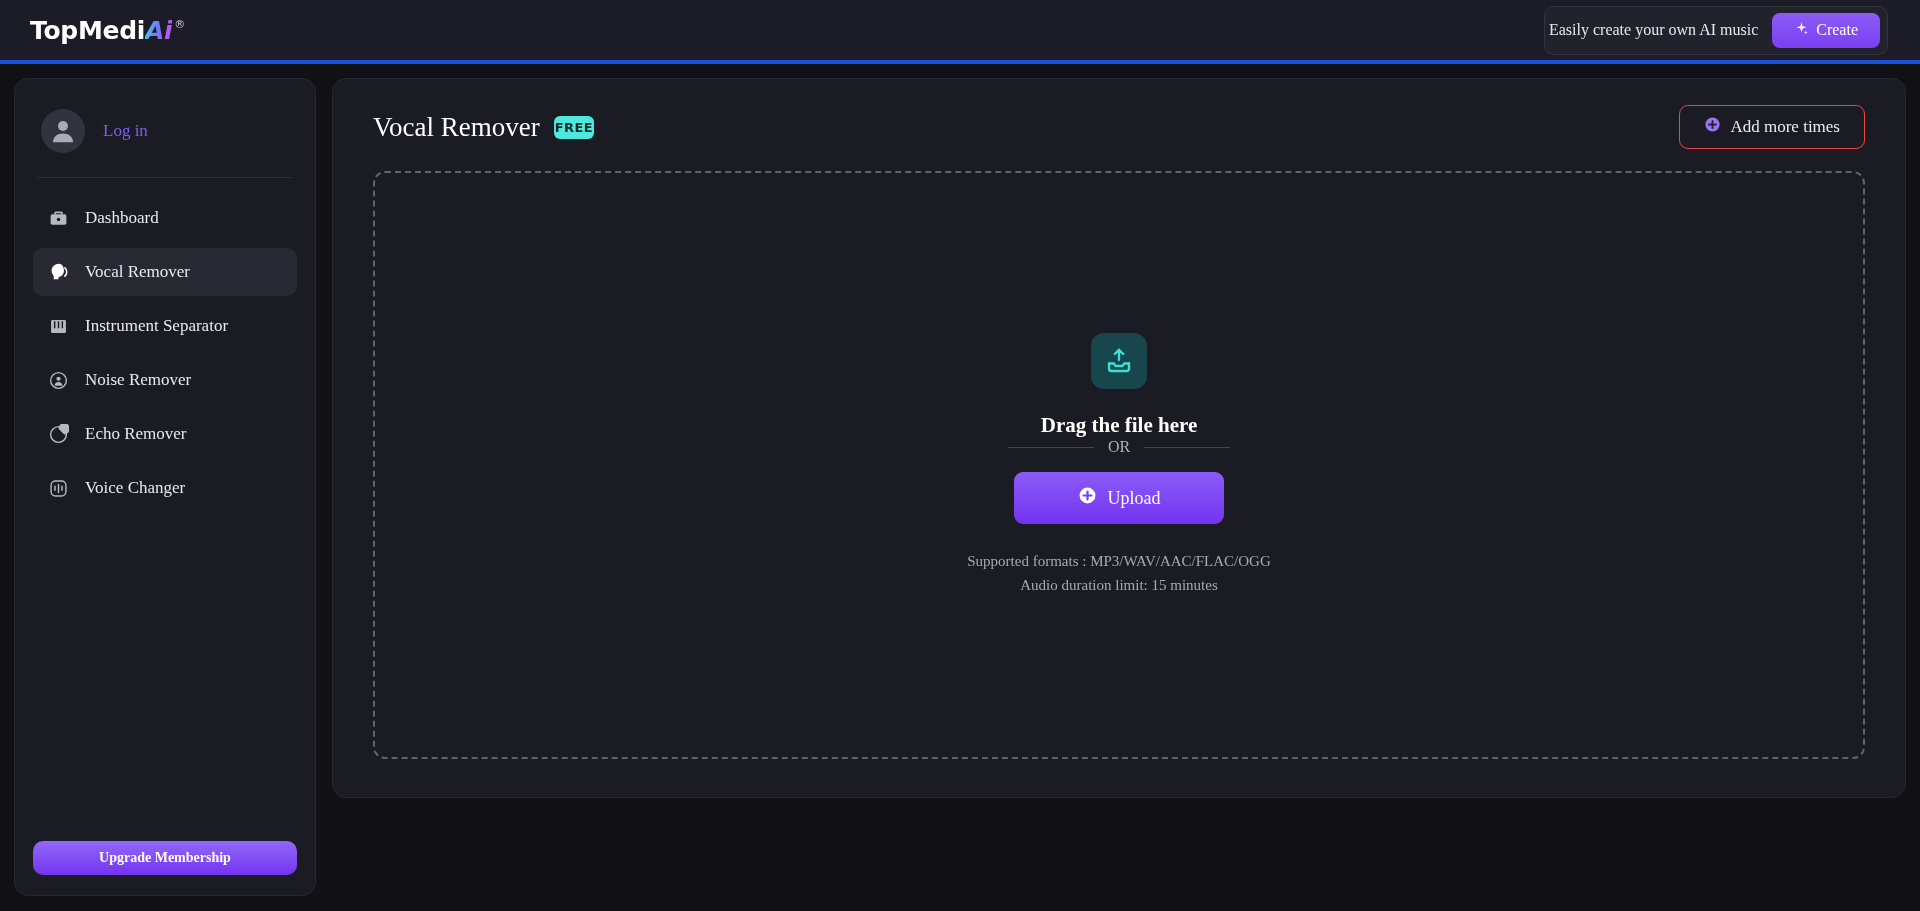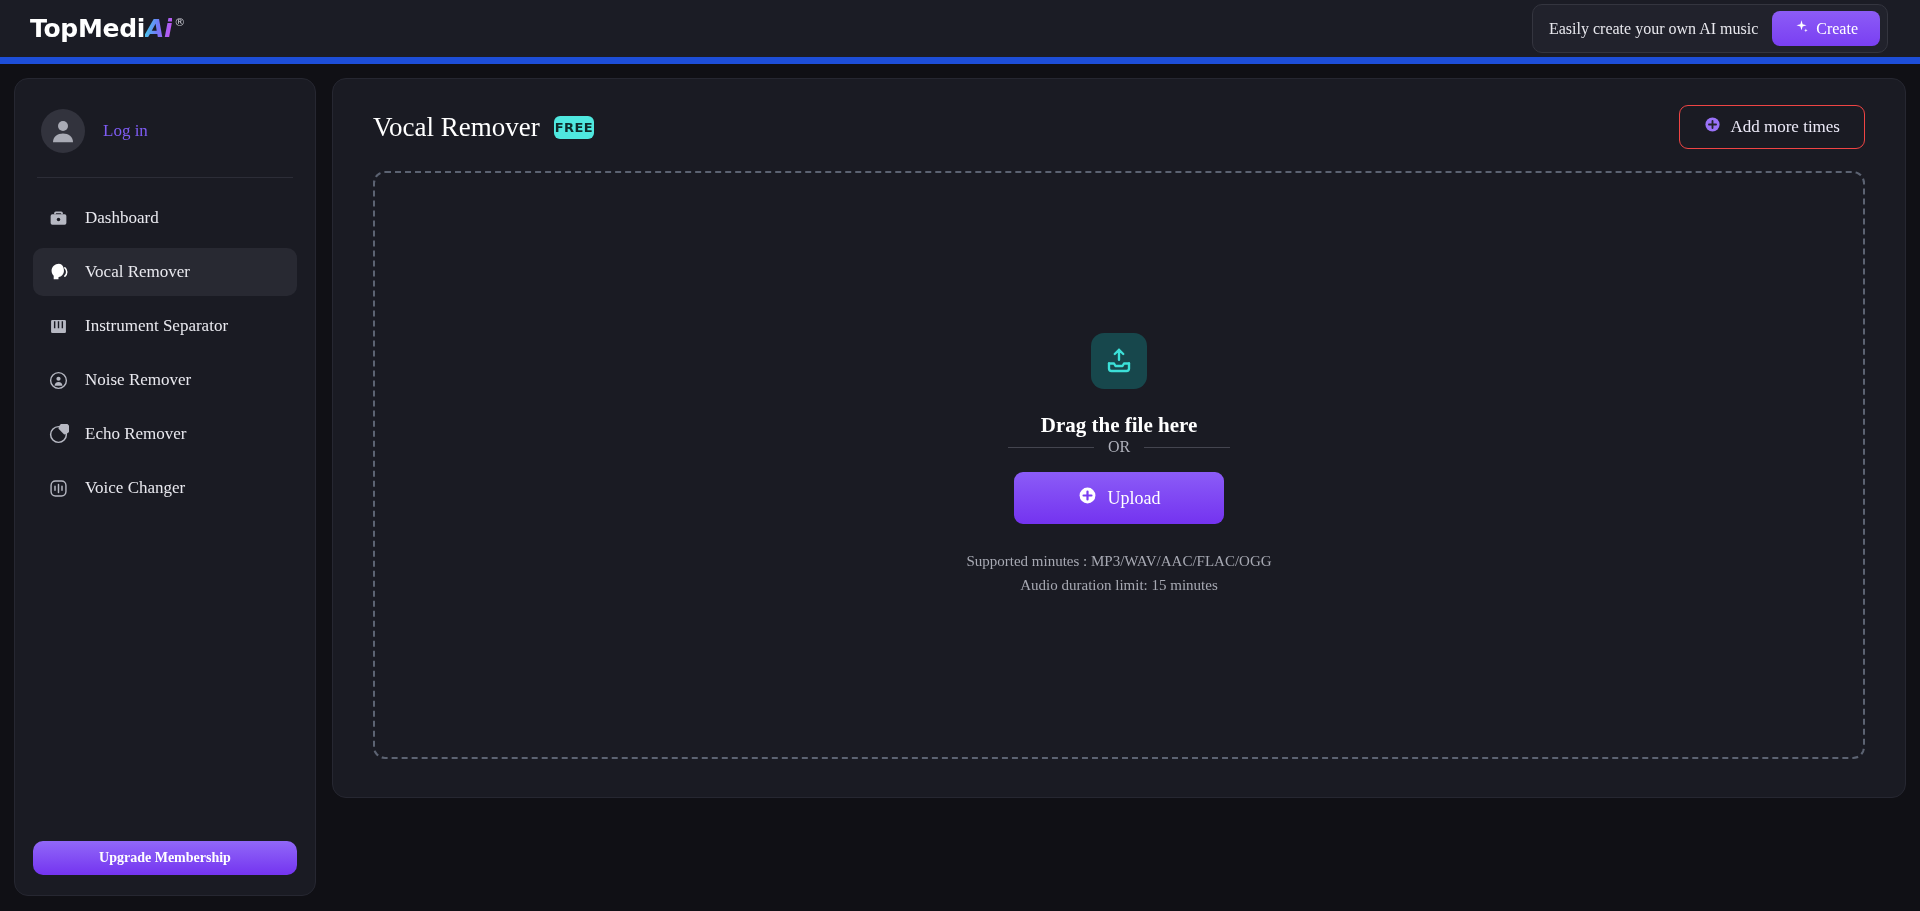--- a/index.html
+++ b/index.html
@@ -12,21 +12,21 @@
     overflow: hidden;
   }
 
   
   .header {
     position: absolute;
     top: 0; left: 0;
     width: 1920px;
     height: 64px;
     background: #1b1c25;
-    border-bottom: 7px solid #1d4ed8;
+    border-bottom: 4px solid #1d4ed8;
     display: flex;
     align-items: center;
     justify-content: space-between;
     padding: 0 32px 0 30px;
   }
 
   .logo {
     font-family: "DejaVu Sans", sans-serif;
     font-size: 25px;
     font-weight: 700;
@@ -52,21 +52,21 @@
     font-weight: 400;
   }
 
   .cta-wrap {
     display: flex;
     align-items: center;
     gap: 14px;
     background: #21222c;
     border: 1px solid #34353f;
     border-radius: 10px;
-    padding: 6px 7px 6px 16px;
+    padding: 6px 7px 6px 4px;
   }
   .cta-text {
     font-size: 16px;
     color: #e8e8ee;
     white-space: nowrap;
   }
   .cta-button {
     display: flex;
     align-items: center;
     gap: 7px;
@@ -426,18 +426,18 @@
       <span>
         <svg width="19" height="19" viewBox="0 0 24 24">
           <circle cx="12" cy="12" r="10" fill="#ffffff"></circle>
           <path d="M12 7v10M7 12h10" stroke="#7a3ff2" stroke-width="2.8" stroke-linecap="round"></path>
         </svg>
       </span>
       <span>Upload</span>
     </button>
 
     <div class="hint">
-      <div>Supported minutes : MP3/WAV/AAC/FLAC/OGG</div>
+      <div>Supported formats : MP3/WAV/AAC/FLAC/OGG</div>
       <div>Audio duration limit: 15 minutes</div>
     </div>
 
   </div>
 </div>
 
 </body></html>

